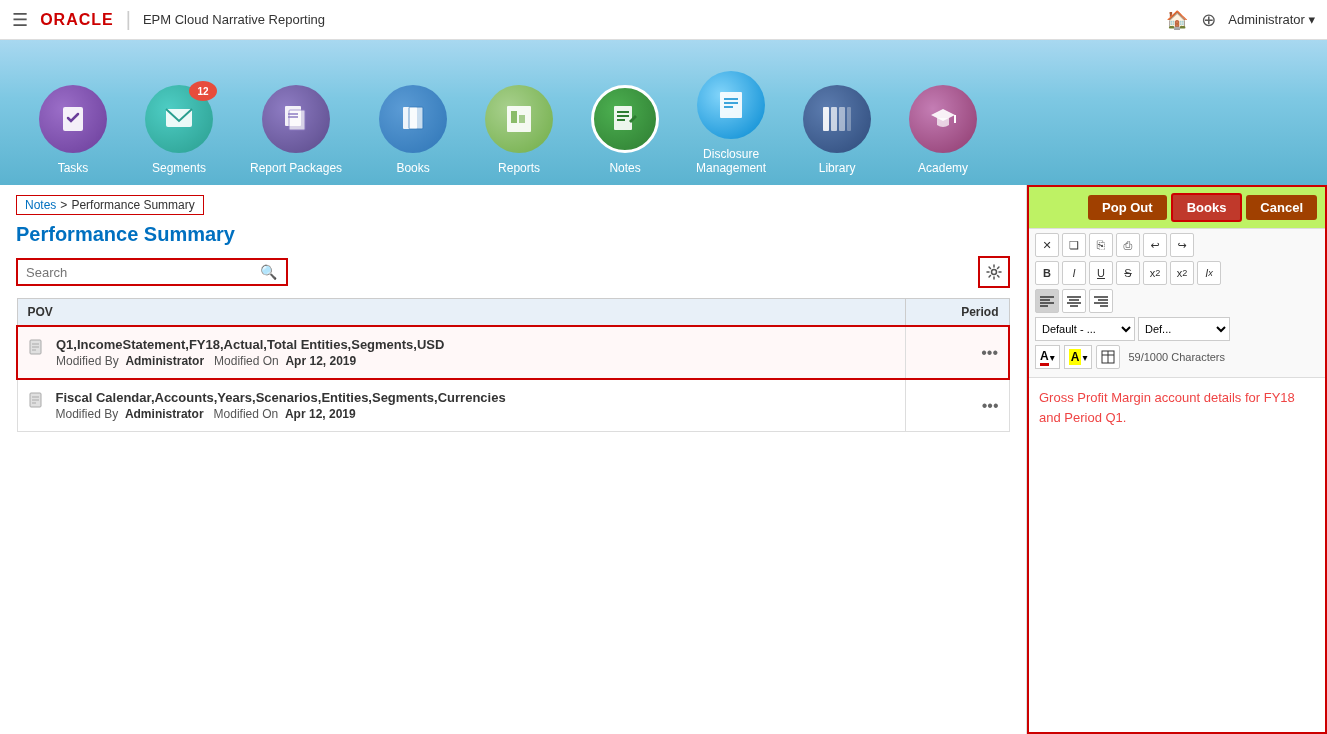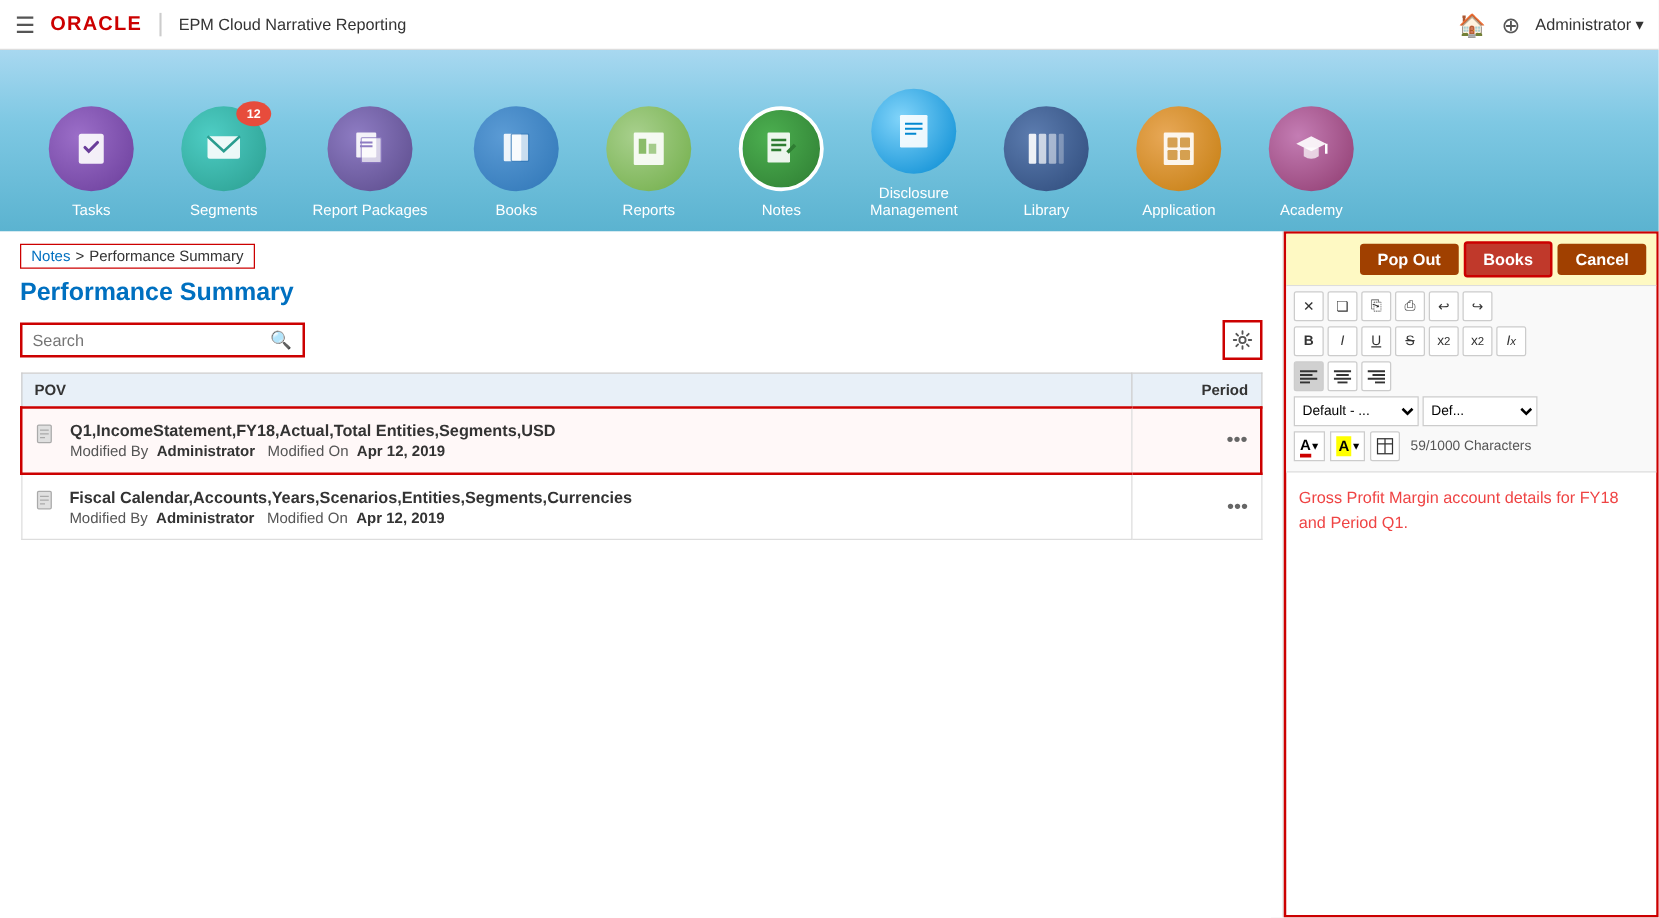--- a/index.html
+++ b/index.html
@@ -54,21 +54,21 @@
     .left-panel { flex: 1; padding: 10px 16px; border-right: 1px solid #ddd; min-width: 0; }
     .breadcrumb { border: 1px solid #c00; display: inline-flex; align-items: center; padding: 2px 8px; font-size: 12px; color: #333; margin-bottom: 8px; }
     .breadcrumb .sep { margin: 0 4px; color: #333; }
     .breadcrumb .link { color: #0070c0; cursor: pointer; }
     .page-title { font-size: 20px; color: #0070c0; font-weight: bold; margin-bottom: 10px; }
 
     
     .search-row { display: flex; align-items: center; gap: 8px; margin-bottom: 10px; }
     .search-box {
       border: 2px solid #c00; display: flex; align-items: center; padding: 4px 8px;
-      width: 228px; background: #fff;
+      width: 272px; background: #fff;
     }
     .search-box input { border: none; outline: none; font-size: 13px; width: 100%; }
     .search-icon { color: #666; font-size: 14px; }
     .gear-btn {
       margin-left: auto; border: 2px solid #c00; width: 32px; height: 32px;
       display: flex; align-items: center; justify-content: center; cursor: pointer; background: #fff;
     }
 
     
     .pov-table { width: 100%; border-collapse: collapse; }
@@ -87,21 +87,21 @@
     .pov-main { font-weight: bold; font-size: 13px; color: #333; }
     .pov-meta { font-size: 12px; color: #555; margin-top: 2px; }
     .pov-meta strong { font-weight: bold; color: #333; }
     .ellipsis-btn { color: #666; font-size: 16px; cursor: pointer; float: right; }
 
     
     .right-panel {
       width: 300px; border: 2px solid #c00; display: flex; flex-direction: column;
       background: #fff; flex-shrink: 0;
     }
-    .editor-header { display: flex; align-items: center; justify-content: flex-end; padding: 6px 8px; gap: 4px; border-bottom: 1px solid #ddd; background: #fef9c3; }
+    .editor-header { display: flex; align-items: center; justify-content: flex-end; padding: 6px 8px; gap: 4px; border-bottom: 1px solid #ddd; background: #bef264; }
     .editor-btn {
       padding: 5px 14px; font-size: 13px; font-weight: bold; cursor: pointer; border: none;
       border-radius: 3px;
     }
     .btn-popout { background: #a04000; color: #fff; }
     .btn-save { background: #c0392b; color: #fff; border: 2px solid #c00; }
     .btn-cancel { background: #a04000; color: #fff; }
 
     .editor-toolbar { padding: 4px 6px; border-bottom: 1px solid #ddd; background: #f9f9f9; }
     .toolbar-row { display: flex; align-items: center; gap: 3px; margin-bottom: 4px; flex-wrap: wrap; }
@@ -218,32 +218,20 @@
         <svg viewBox="0 0 36 36" fill="none">
           <rect x="4" y="6" width="6" height="24" rx="1" fill="white" opacity="0.9"></rect>
           <rect x="12" y="6" width="6" height="24" rx="1" fill="white" opacity="0.7"></rect>
           <rect x="20" y="6" width="6" height="24" rx="1" fill="white" opacity="0.5"></rect>
           <rect x="28" y="6" width="4" height="24" rx="1" fill="white" opacity="0.3"></rect>
         </svg>
       </div>
       <span class="nav-label">Library</span>
     </div>
 
-    <div class="nav-item">
-      <div class="nav-circle circle-orange">
-        <svg viewBox="0 0 36 36" fill="none">
-          <rect x="6" y="5" width="24" height="26" rx="1" fill="white" opacity="0.9"></rect>
-          <rect x="9" y="9" width="8" height="8" rx="1" fill="#c47c0e" opacity="0.7"></rect>
-          <rect x="19" y="9" width="8" height="8" rx="1" fill="#c47c0e" opacity="0.7"></rect>
-          <rect x="9" y="19" width="8" height="8" rx="1" fill="#c47c0e" opacity="0.7"></rect>
-          <rect x="19" y="19" width="8" height="8" rx="1" fill="#c47c0e" opacity="0.7"></rect>
-        </svg>
-      </div>
-      <span class="nav-label">Application</span>
-    </div>
 
     <div class="nav-item">
       <div class="nav-circle circle-red-violet">
         <svg viewBox="0 0 36 36" fill="none">
           <path d="M18 8 L30 14 L18 20 L6 14 Z" fill="white" opacity="0.9"></path>
           <path d="M12 17 L12 24 Q18 28 24 24 L24 17" fill="white" opacity="0.7"></path>
           <line x1="30" y1="14" x2="30" y2="22" stroke="white" stroke-width="2"></line>
         </svg>
       </div>
       <span class="nav-label">Academy</span>

